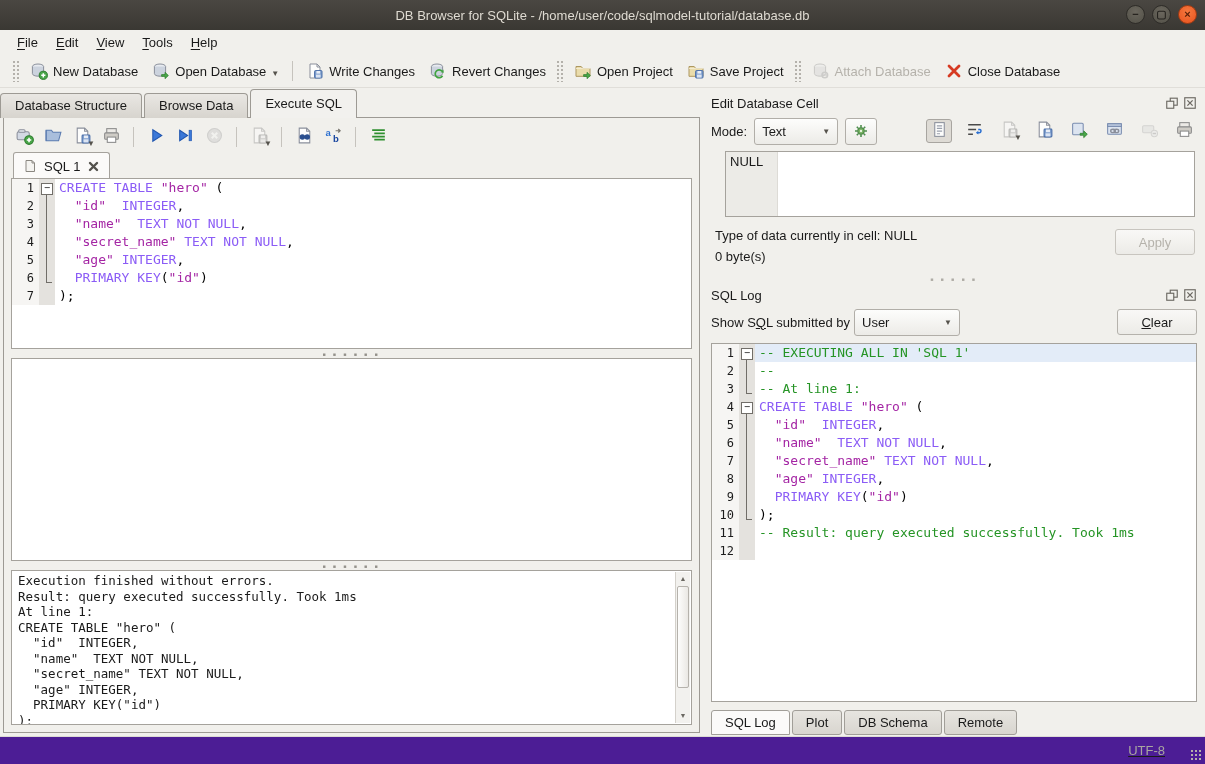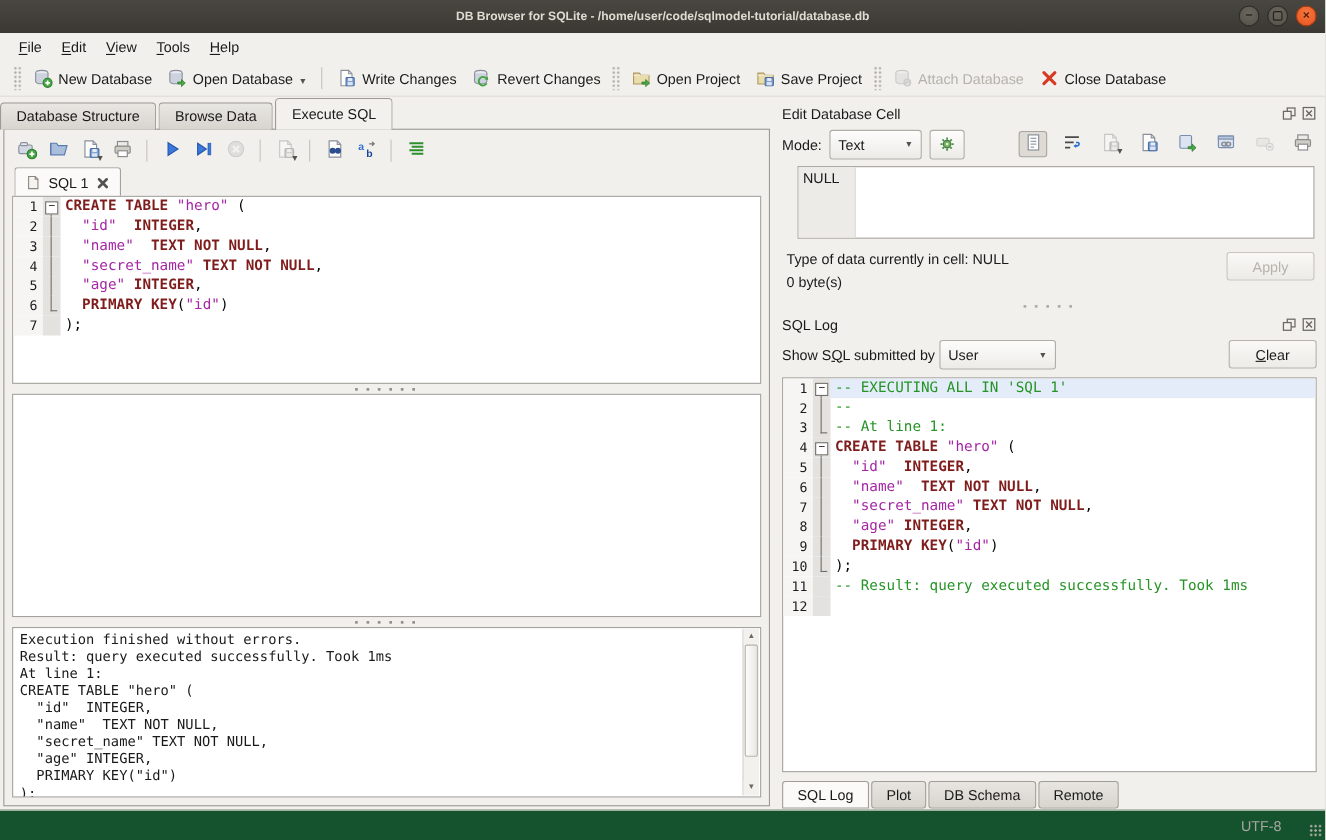--- a/index.html
+++ b/index.html
@@ -1,21 +1,21 @@
 <!DOCTYPE html>
 <html><head>
 <meta charset="utf-8">
 <style>
   * { box-sizing: border-box; margin: 0; padding: 0; }
   body { font-family: "Liberation Sans", sans-serif; background:#d0cdc7; }
   .app { width:1205px; height:764px; display:flex; flex-direction:column; background:#f1f0ec; font-size:13px; color:#1a1a1a; overflow:hidden; }
 
   
   .titlebar { height:30px; flex:none; background:linear-gradient(#4a4742,#3a3833); position:relative; display:flex; align-items:center; justify-content:center; }
-  .titlebar .title { color:#dfdbd2; font-weight:bold; font-size:11px; }
+  .titlebar .title { color:#dfdbd2; font-weight:normal; font-size:13px; }
   .winbtns { position:absolute; right:8px; top:5px; display:flex; gap:7px; }
   .wbtn { width:19px; height:19px; border-radius:50%; background:radial-gradient(circle at 50% 35%, #6b675e, #525047); border:1px solid #2e2c28; color:#24221e; font-size:11px; line-height:17px; text-align:center; font-weight:bold; }
   .wbtn.close { background:radial-gradient(circle at 50% 35%, #f5793f, #e8511d); border-color:#a33c13; color:#5c2008; }
 
   
   .menubar { height:25px; flex:none; display:flex; align-items:center; padding-left:8px; background:#f1f0ec; }
   .menuitem { padding:3px 9px; border-radius:3px; }
   .menuitem u { text-underline-offset:2px; }
 
   
@@ -58,21 +58,21 @@
   .editor.sqledit { height:171px; flex:none; margin-top:-1px; }
   .cl { display:flex; height:18px; line-height:18px; }
   .ln { width:27px; flex:none; text-align:right; padding-right:5px; background:#f6f5f3; color:#1c1c1c; font-size:12px; }
   .fold { width:16px; flex:none; background:#e4e2de; position:relative; }
   .fold.start::before { content:"\2212"; position:absolute; left:2px; top:4px; width:10px; height:10px; background:#fff; border:1px solid #716e69; font-size:10px; line-height:8px; text-align:center; color:#2a2a2a; z-index:1; }
   .fold.start::after { content:""; position:absolute; left:7px; top:14px; bottom:0; border-left:1px solid #716e69; }
   .fold.mid::after { content:""; position:absolute; left:7px; top:0; bottom:0; border-left:1px solid #716e69; }
   .fold.end::after { content:""; position:absolute; left:7px; top:0; height:13px; width:5px; border-left:1px solid #716e69; border-bottom:1px solid #716e69; }
   .codetext { flex:1; white-space:pre; padding-left:4px; color:#000; }
   .cl.hl .codetext { background:#e3ecf8; }
-  .kw { color:#7f1d1d; font-weight:bold; }
+  .kw { color:#8b5cf6; font-weight:normal; }
   .str { color:#a425a4; }
   .cmt { color:#259425; }
   .pl { color:#000; }
 
   
   .vsplit { height:9px; flex:none; display:flex; align-items:center; justify-content:center; color:#94918b; font-size:9px; letter-spacing:3px; }
   .dockhandle { height:11px; flex:none; display:flex; align-items:center; justify-content:center; color:#aeaba5; font-size:8px; letter-spacing:3px; }
 
   
   .results { flex:1; background:#fff; border:1px solid #a5a29c; min-height:40px; }
@@ -111,21 +111,21 @@
   .filterrow .combo { width:106px; }
   .clearbtn { margin-left:auto; width:80px; }
   .logedit { flex:1; min-height:0; }
 
   
   .bottabs { height:29px; flex:none; display:flex; align-items:flex-start; padding-top:3px; gap:2px; margin-top:5px; }
   .bottabs .tab { height:25px; line-height:23px; padding:0 13px; border:1px solid #a19e98; border-radius:3px; background:linear-gradient(#e7e5e0,#d8d5cf); }
   .bottabs .tab.active { background:#fbfaf9; border-radius:3px 3px 0 0; }
 
   
-  .statusbar { height:28px; flex:none; display:flex; align-items:center; background:#14532d; border-top:1px solid #dcdad5; padding:0 8px; position:relative; }
+  .statusbar { height:28px; flex:none; display:flex; align-items:center; background:#4c1d95; border-top:1px solid #dcdad5; padding:0 8px; position:relative;text-decoration:underline; }
   .encoding { margin-left:auto; margin-right:32px; color:#a9a6a0; }
   .grip { position:absolute; right:3px; bottom:3px; width:12px; height:12px; background-image:radial-gradient(#b4b1ab 1px, transparent 1.2px); background-size:4px 4px; }
 </style>
 </head>
 <body>
 
 <div class="app">
 
   <div class="titlebar">
     <span class="title">DB Browser for SQLite - /home/user/code/sqlmodel-tutorial/database.db</span>

